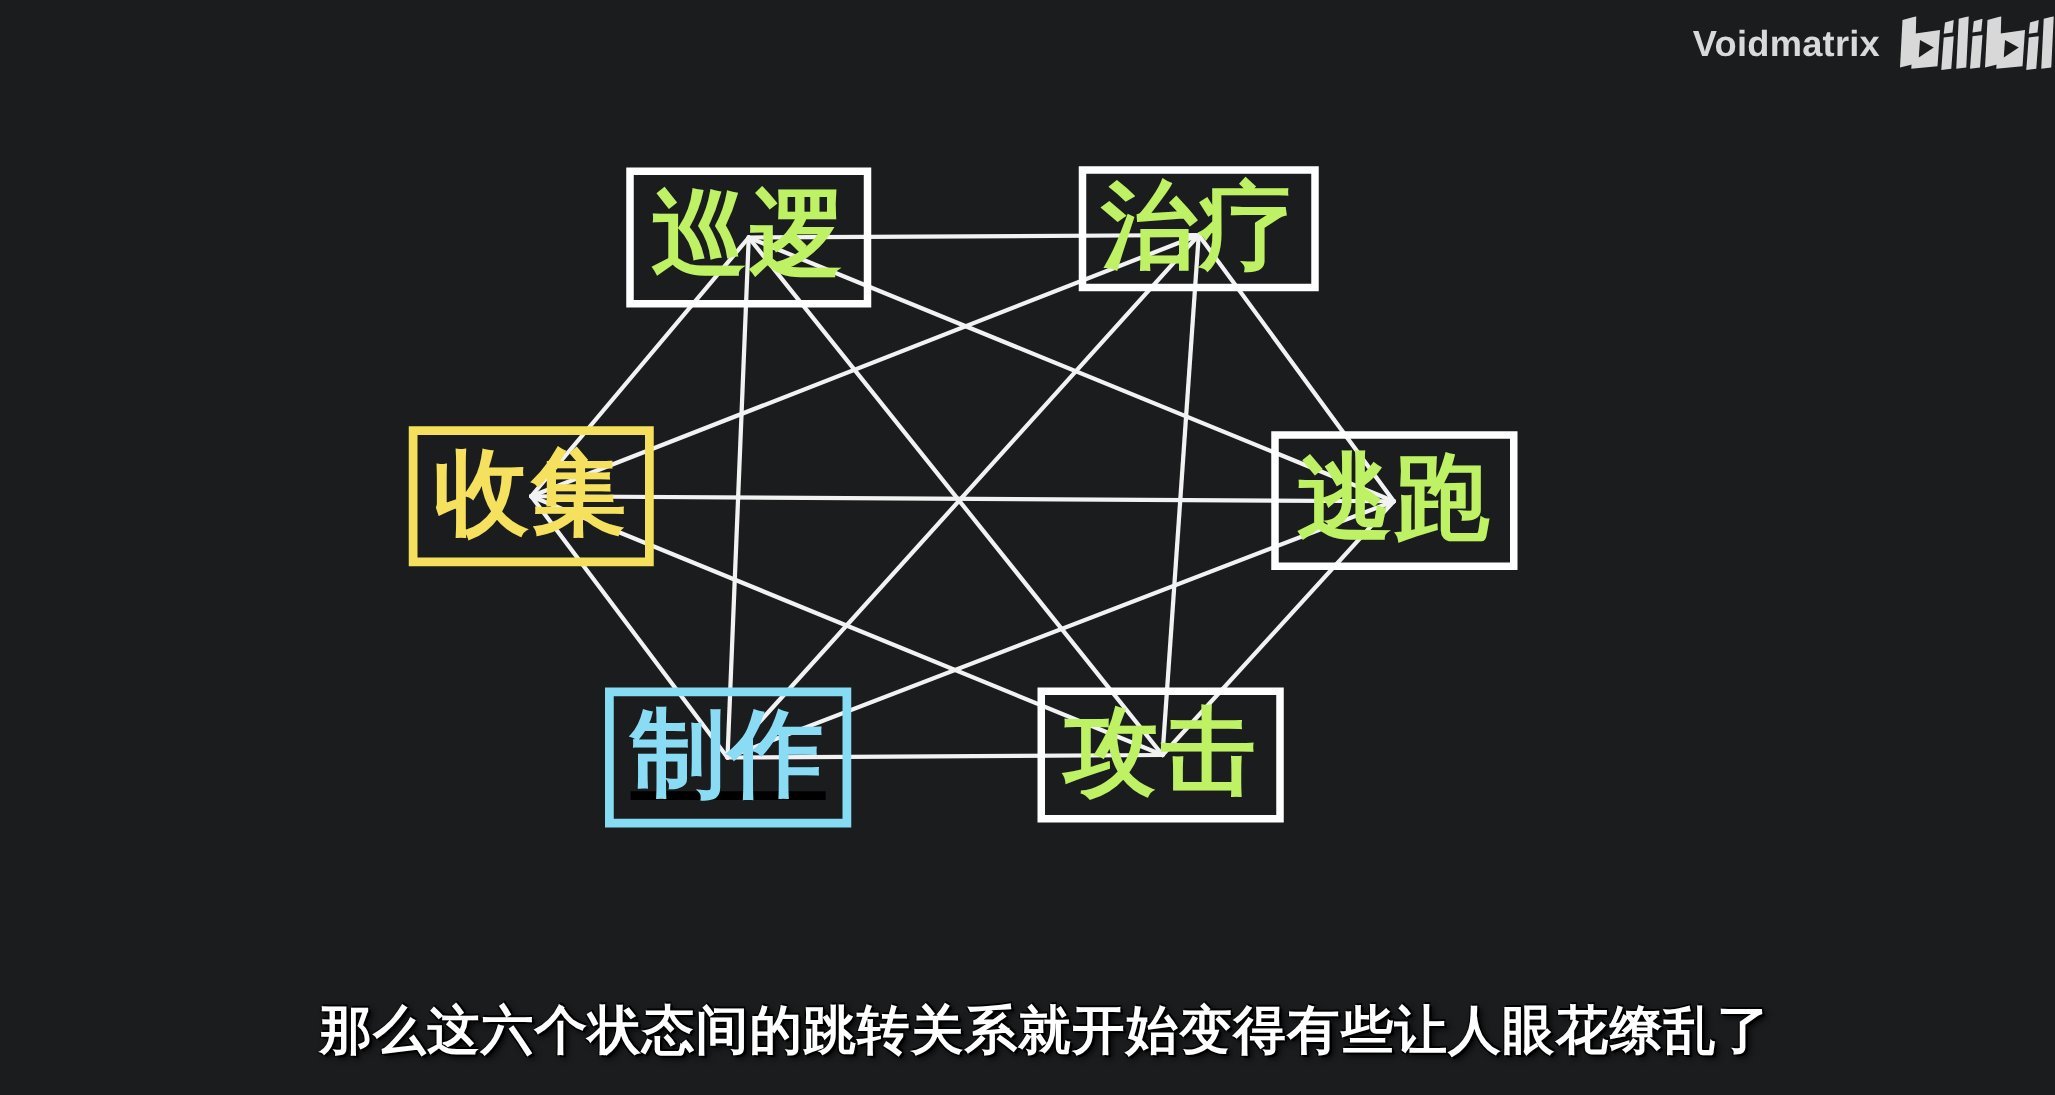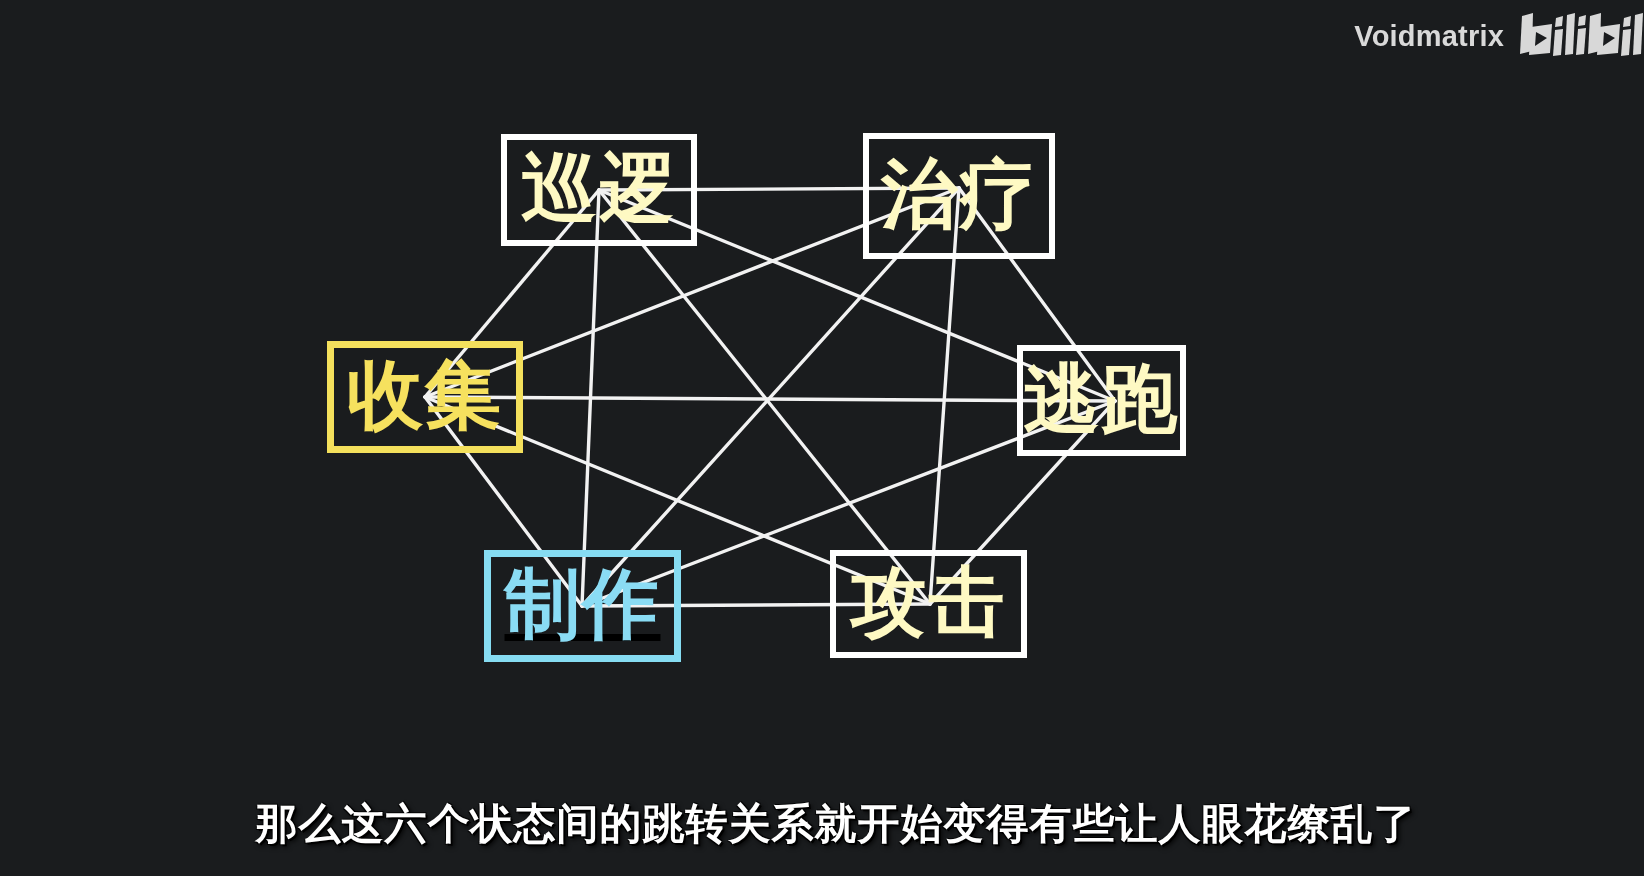--- a/index.html
+++ b/index.html
@@ -70,21 +70,21 @@
   }
   .node-label {
     font-size: 76px;
     font-weight: bold;
     line-height: 1;
     letter-spacing: 2px;
     white-space: nowrap;
     transform: translateY(-2px);
   }
   .node.white { border-color: #ffffff; border-width: 6px; }
-  .node.white .node-label { color: #fef9c3; text-align: right; }
+  .node.white .node-label { color: #bef264; text-align: right; }
   .node.yellow { border-color: #f4e05c; border-width: 7px; }
   .node.yellow .node-label { color: #f6e15e; }
   .node.cyan { border-color: #86dcf2; border-width: 7px; text-decoration: underline; }
   .node.cyan .node-label { color: #8adcf4; }
 
   
   #subtitle {
     position: absolute;
     left: 0;
     right: 0;
@@ -159,27 +159,27 @@
         <line x1="1115" y1="401" x2="582" y2="606" class="edge-line" stroke="#f2f2f2"></line>
         <line x1="1115" y1="401" x2="930" y2="604" class="edge-line" stroke="#f2f2f2"></line>
         <line x1="582" y1="606" x2="930" y2="604" class="edge-line" stroke="#f2f2f2"></line>
       </g>
   </svg>
 
   <div id="node-layer">
       <div class="node white" style="left: 501px; top: 134px; width: 196px; height: 112px;">
         <span class="node-label">巡逻</span>
       </div>
-      <div class="node white" style="left: 863px; top: 133px; width: 192px; height: 126px;">
+      <div class="node white" style="left: 863px; top: 133px; width: 192px; height: 100px;">
         <span class="node-label">治疗</span>
       </div>
       <div class="node yellow" style="left: 327px; top: 341px; width: 196px; height: 112px; text-align: right;">
         <span class="node-label">收集</span>
       </div>
-      <div class="node white" style="left: 1017px; top: 345px; width: 169px; height: 111px;">
+      <div class="node white" style="left: 1017px; top: 345px; width: 197px; height: 111px;">
         <span class="node-label">逃跑</span>
       </div>
       <div class="node cyan" style="left: 484px; top: 550px; width: 197px; height: 112px;">
         <span class="node-label">制作</span>
       </div>
       <div class="node white" style="left: 830px; top: 550px; width: 197px; height: 108px;">
         <span class="node-label">攻击</span>
       </div>
     </div>
 

